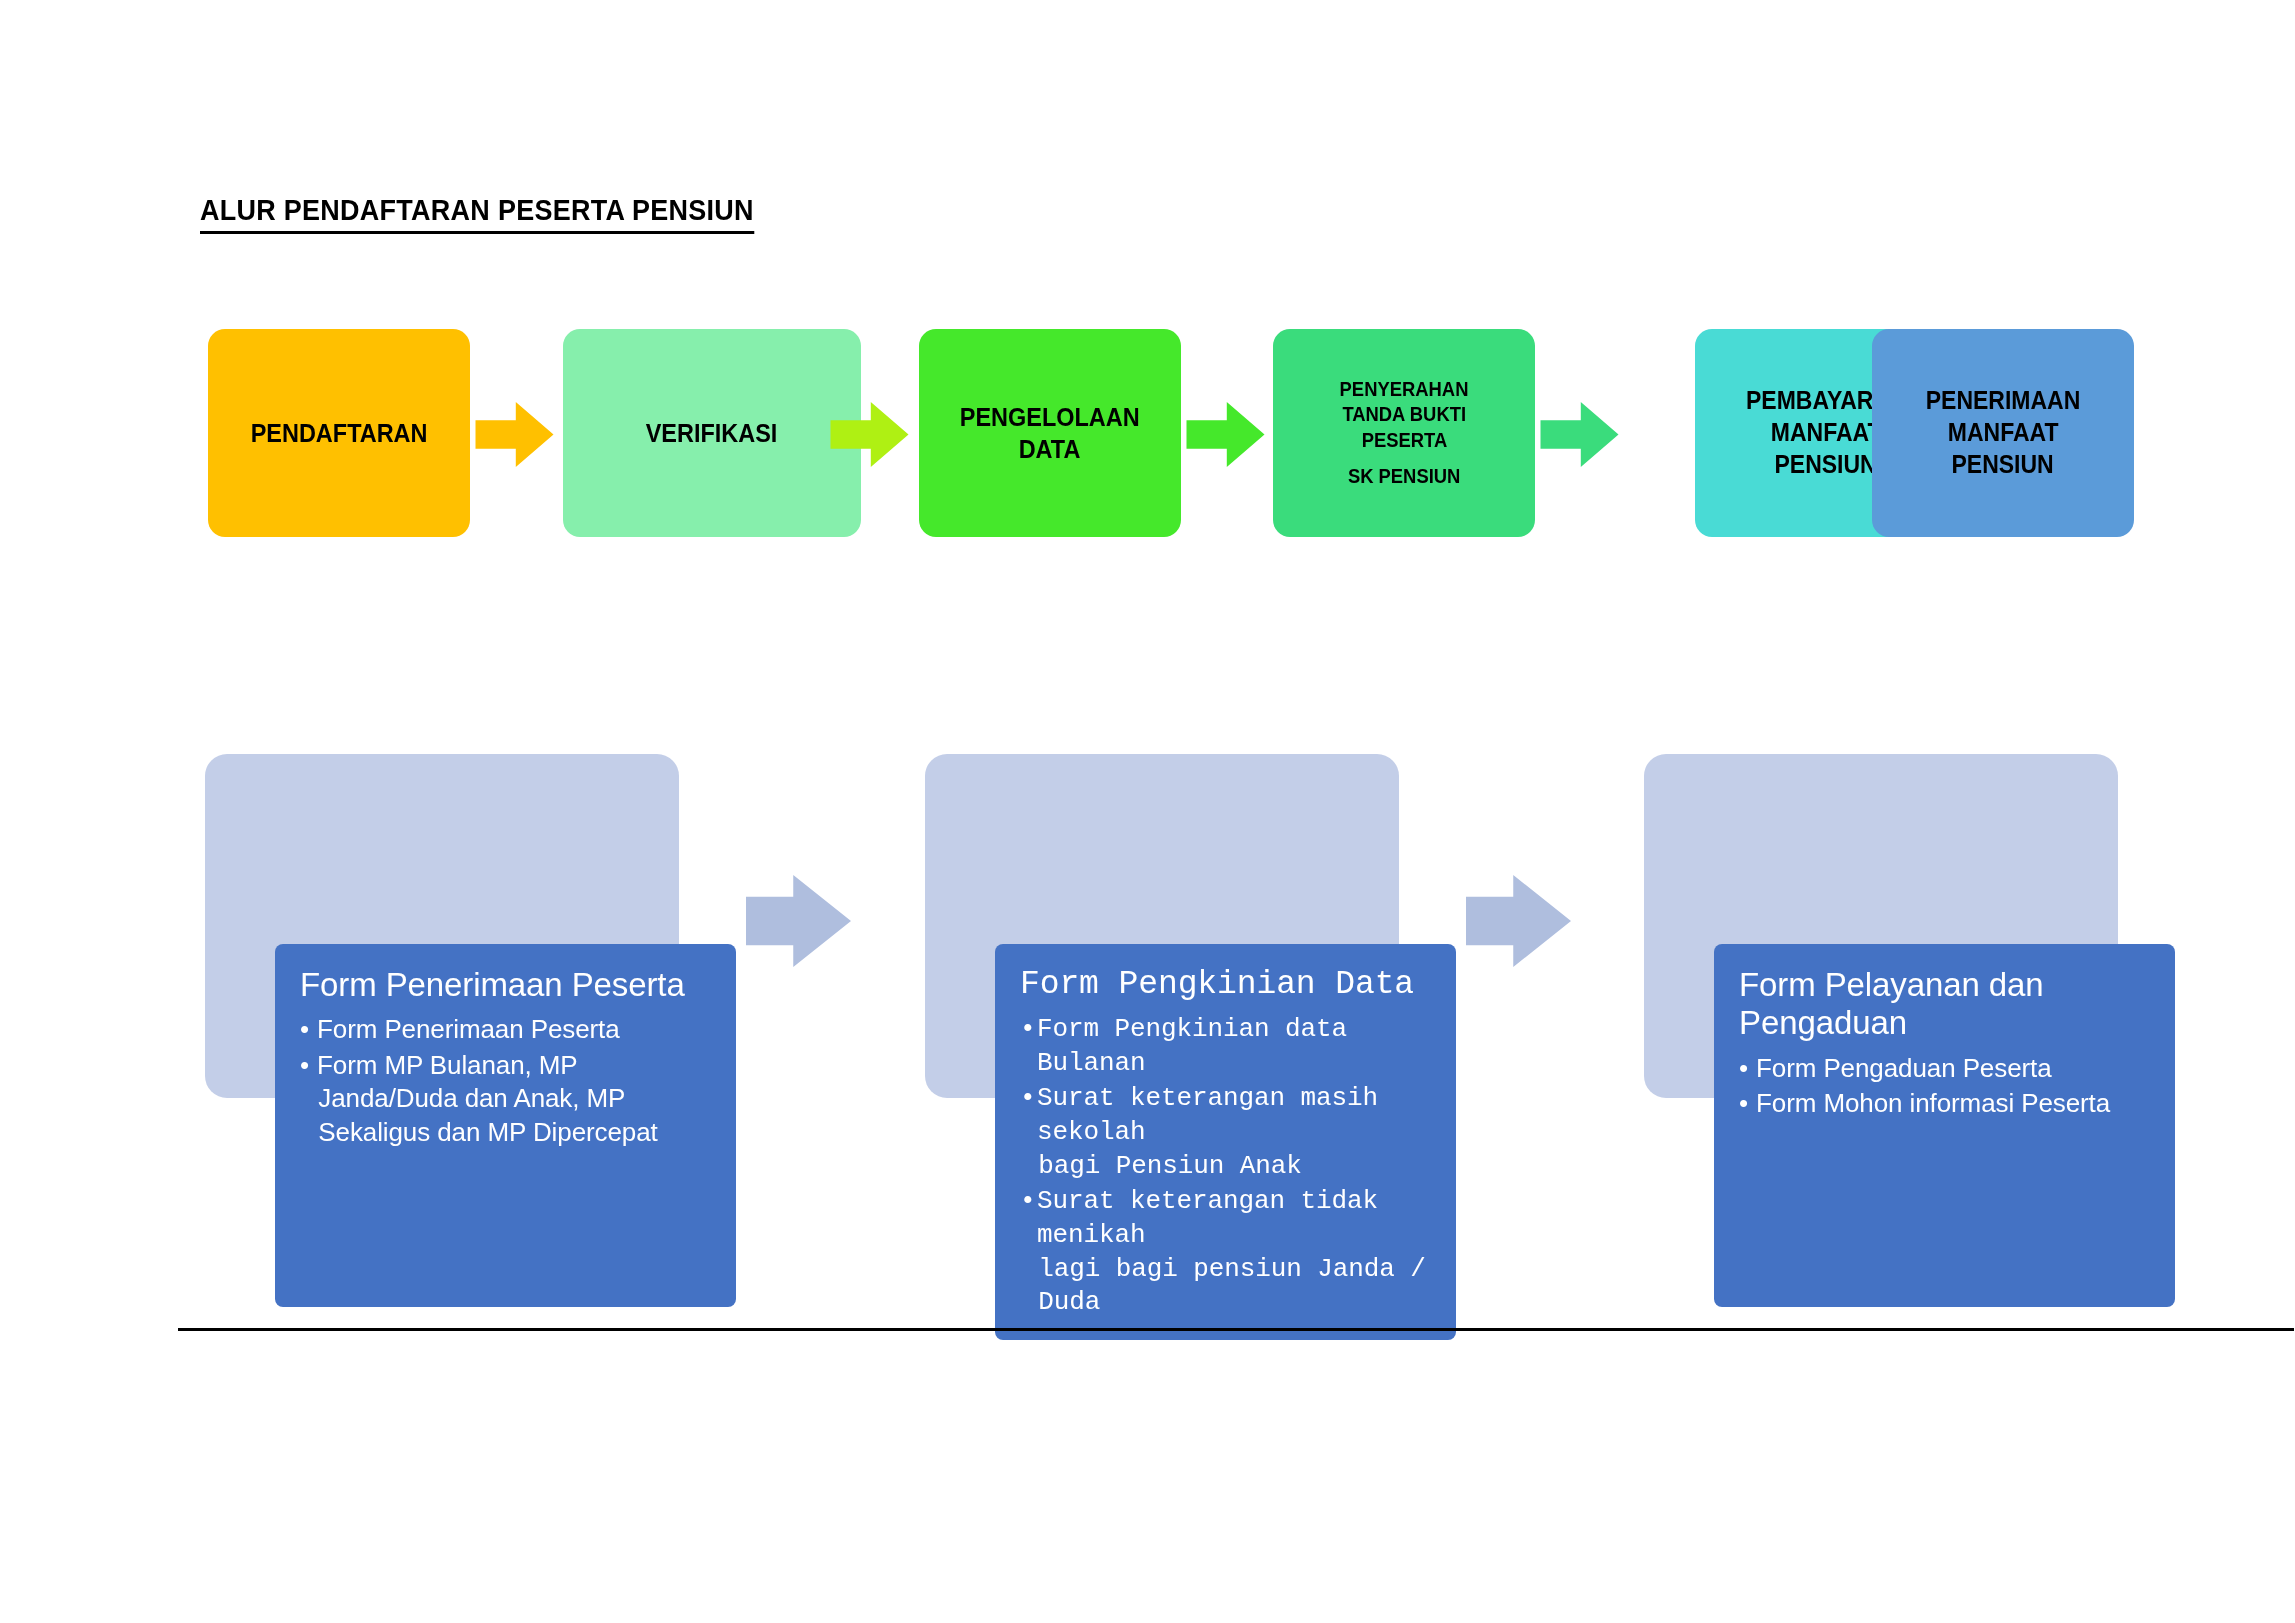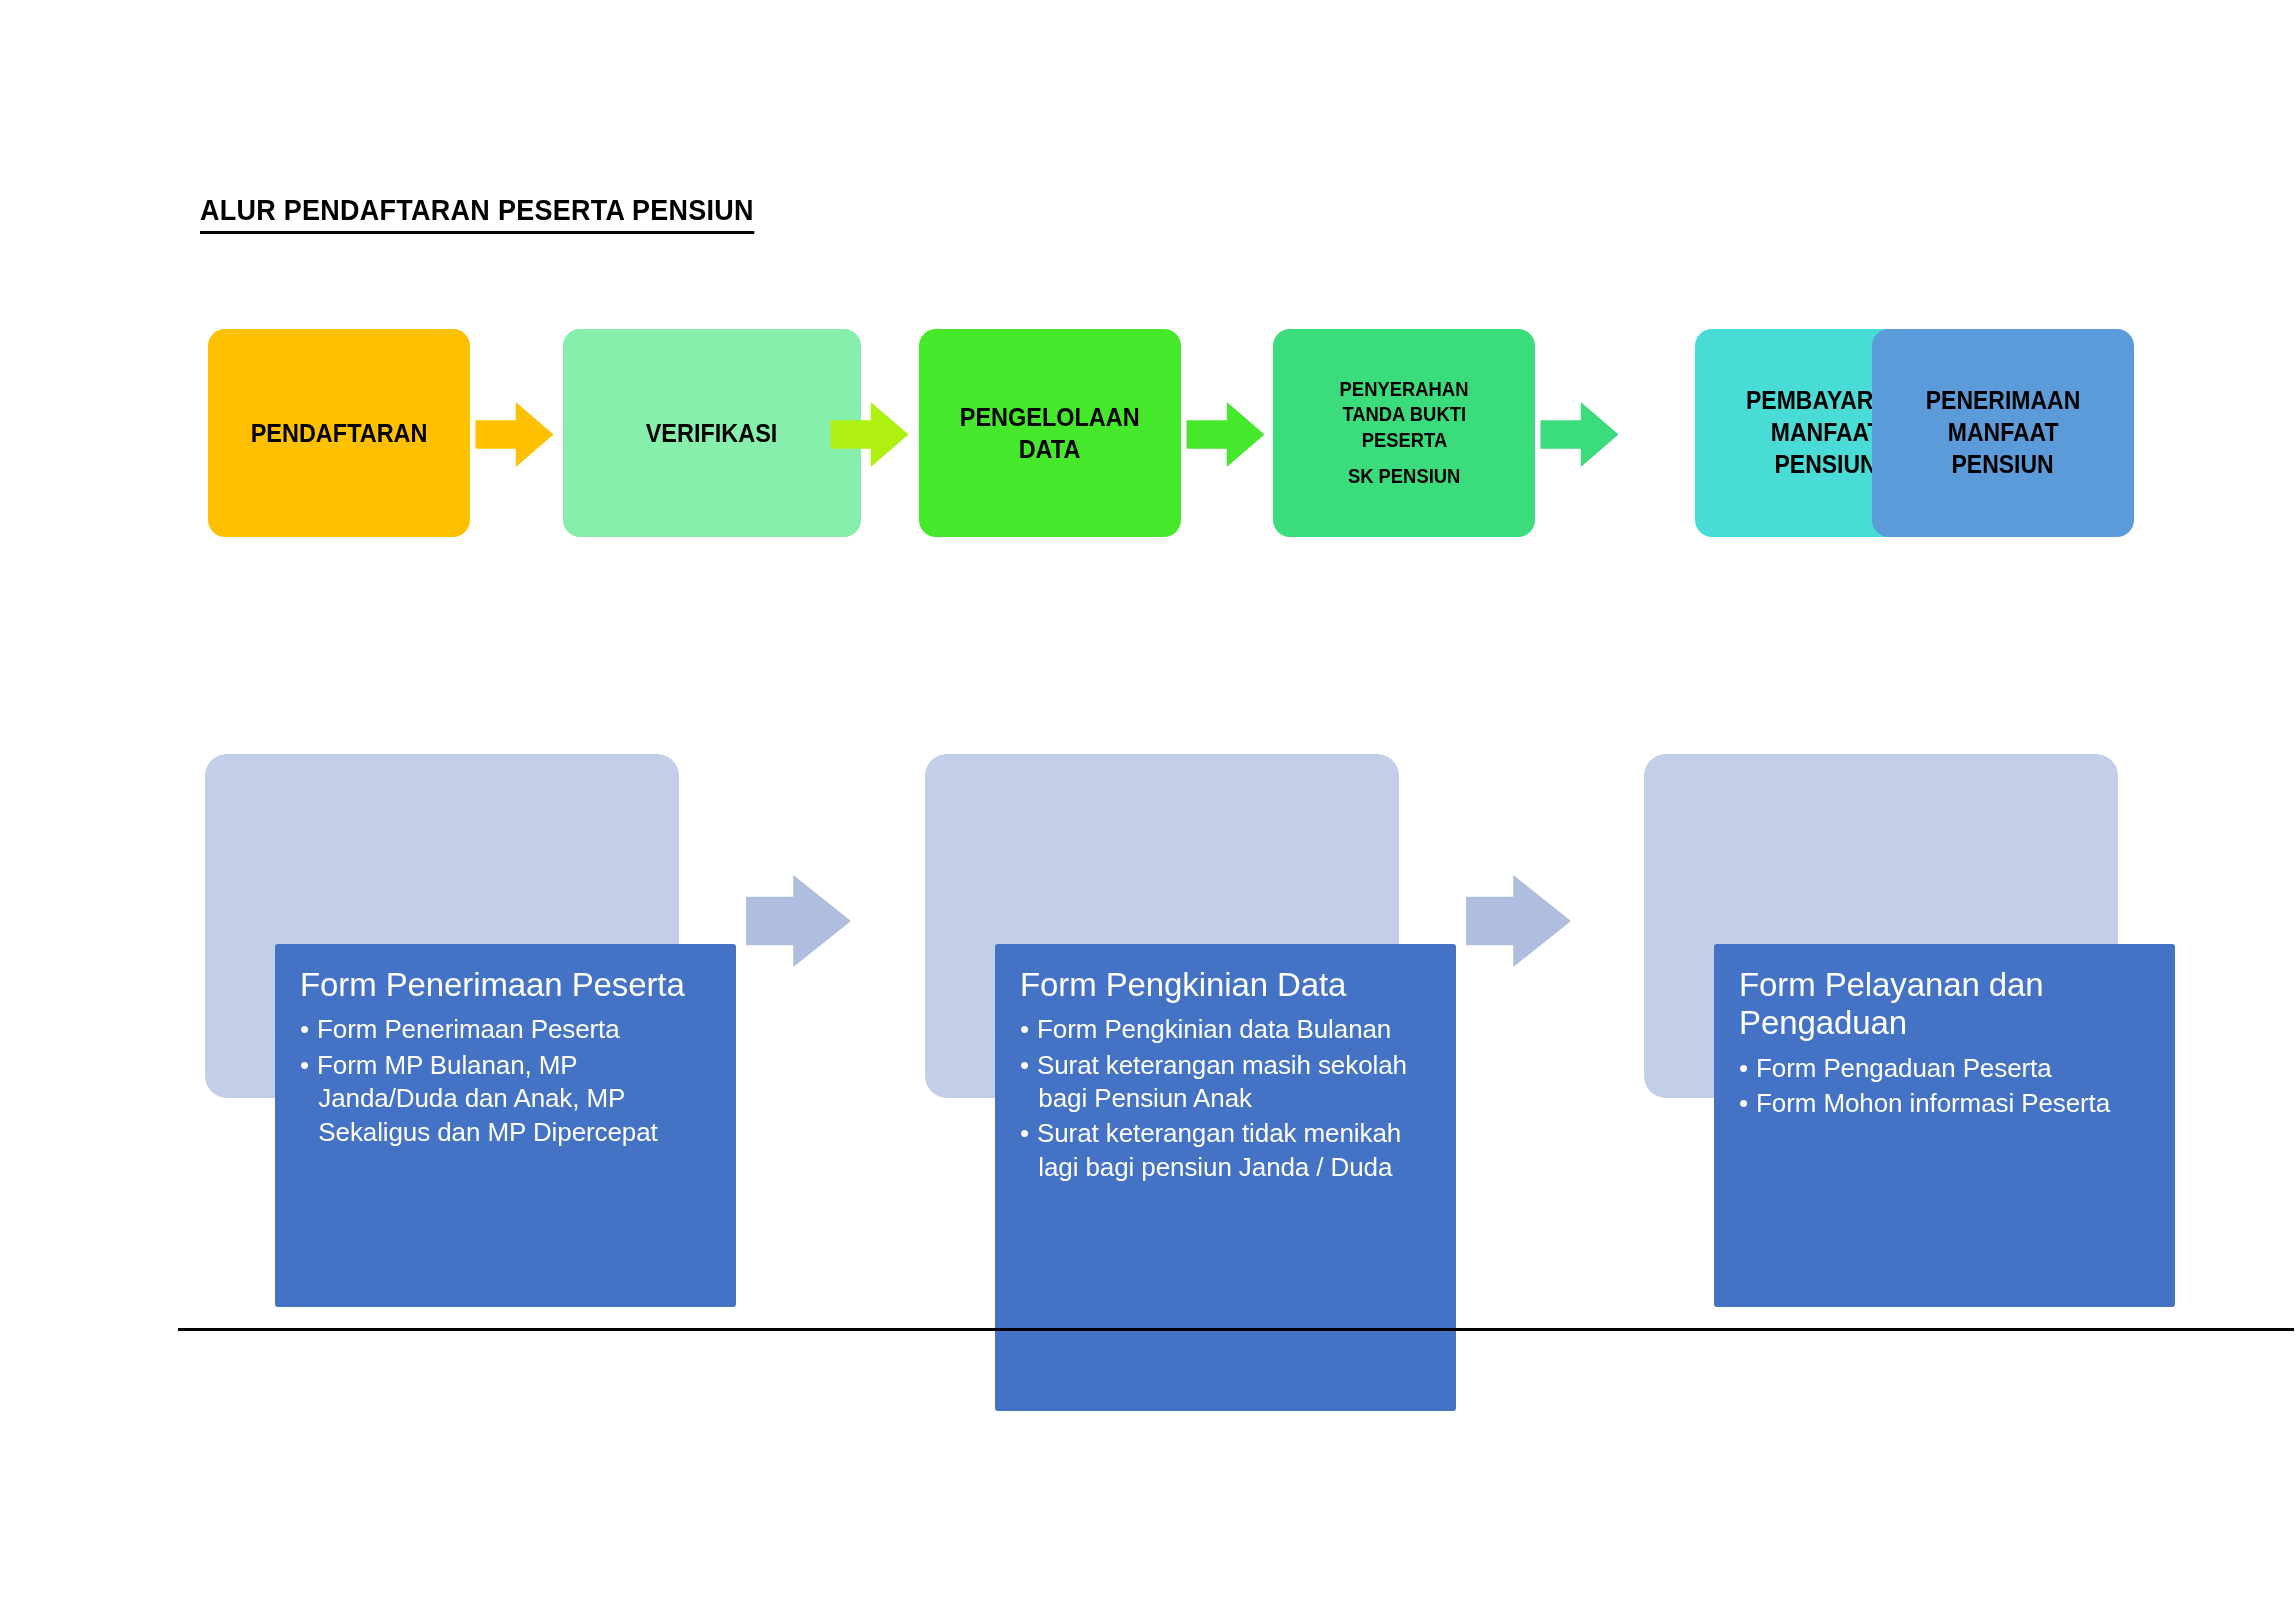--- a/index.html
+++ b/index.html
@@ -71,21 +71,21 @@
   .flow-arrow svg { display: block; }
 
   
   .backdrop-rect {
     position: absolute;
     border-radius: 22px;
     background: #C3CEE8;
   }
   .form-card {
     position: absolute;
-    border-radius: 3px;
+    border-radius: 8px;
     background: #4472C4;
     box-sizing: border-box;
     padding: 22px 25px 13px 25px;
     color: #ffffff;
   }
   .form-card .card-title {
     font-size: 33px;
     font-weight: normal;
     line-height: 1.16;
     margin: 0 0 9.2px 0;
@@ -224,21 +224,21 @@
   </div>
 
   <div class="card-arrow" style="left:746px; top:875px; width:105px; height:92px;">
     <svg width="105" height="92" viewBox="0 0 160 140">
       <polygon points="0,33 72,33 72,0 160,70 72,140 72,107 0,107" fill="#AFBEDE"></polygon>
     </svg>
   </div>
 
   <div class="backdrop-rect" style="left:925px; top:754px; width:474px; height:344px;"></div>
 
-  <div class="form-card" style="left:995px; top:944px; width:461px; height:467px;">
+  <div class="form-card" style="left:995px; top:944px; width:461px; height:396px;font-family:Liberation Mono, monospace;">
     <div class="card-title">Form Pengkinian Data</div>
     <ul>
       <li>
         <span>Form Pengkinian data Bulanan</span>
       </li>
       <li>
         <span>Surat keterangan masih sekolah</span>
         <span class="cont">bagi Pensiun Anak</span>
       </li>
       <li>

